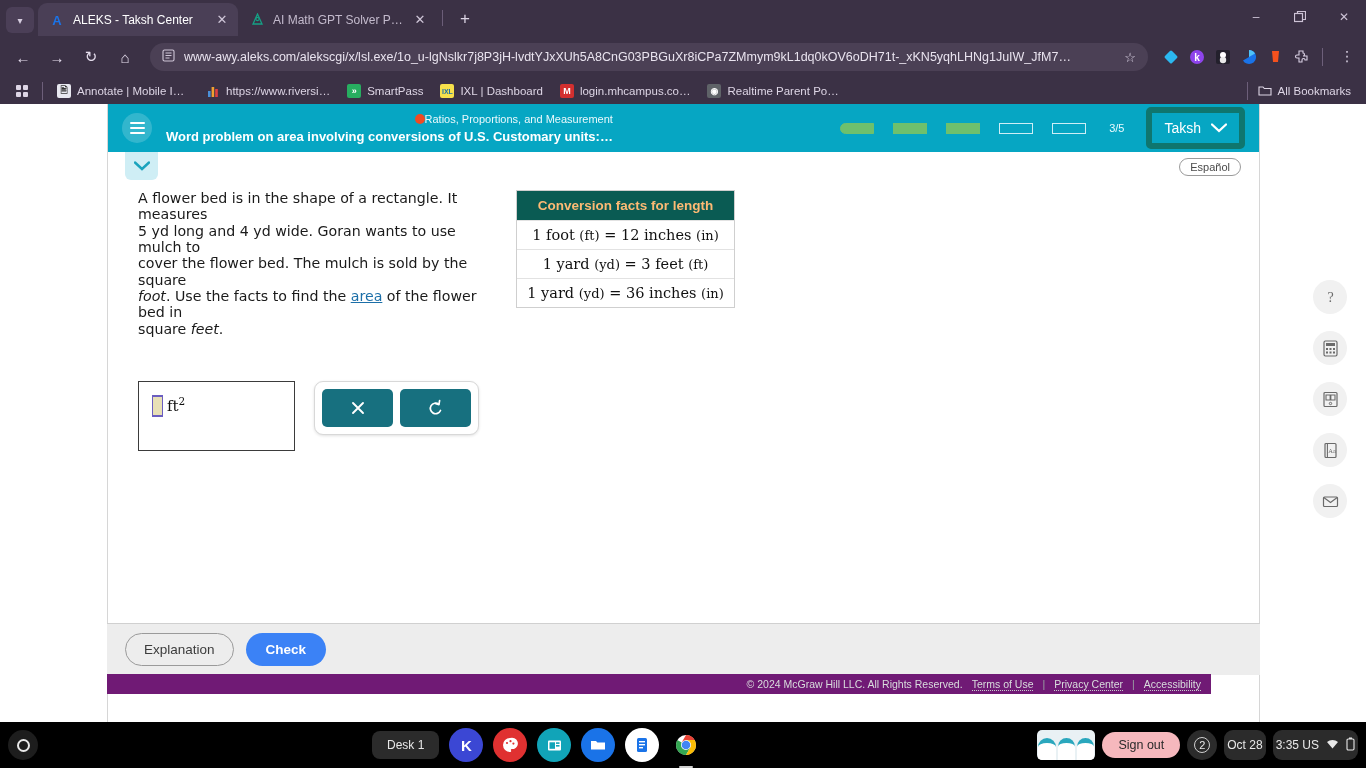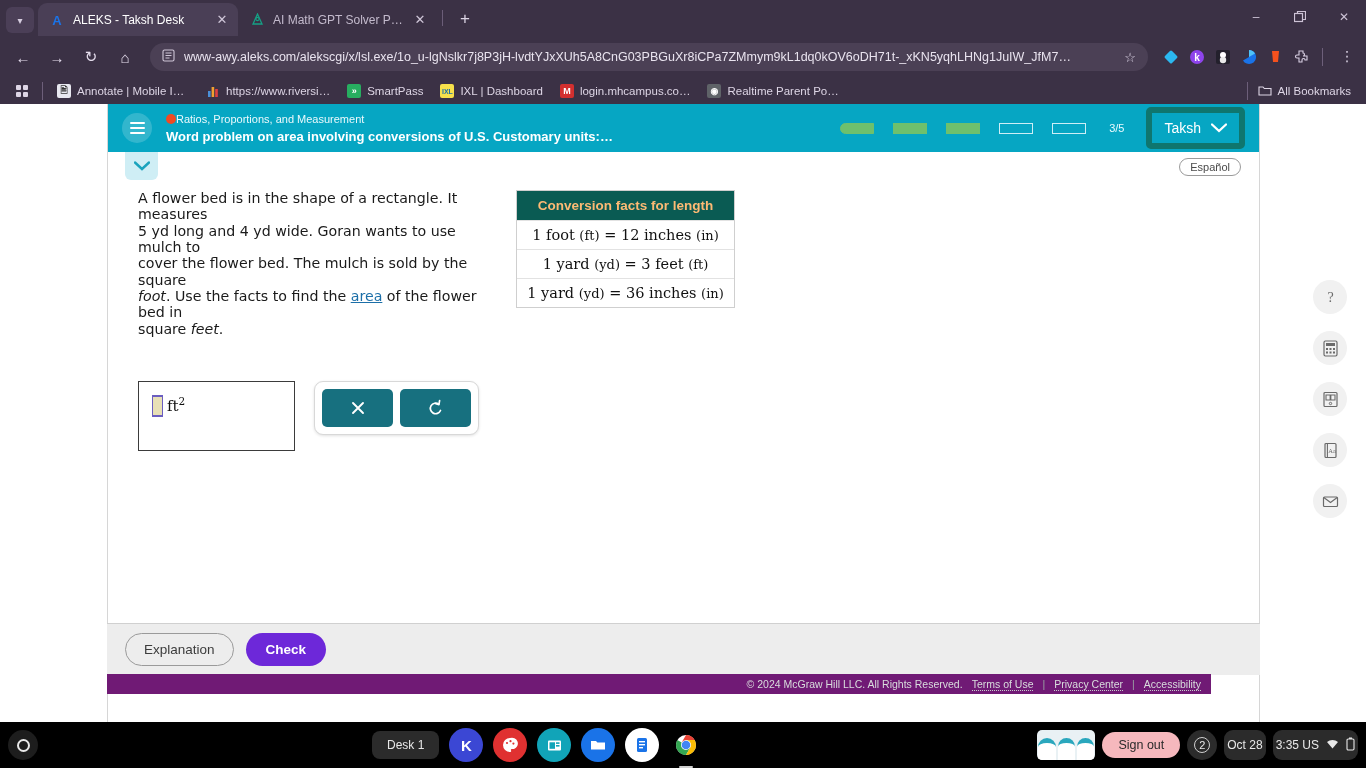--- a/index.html
+++ b/index.html
@@ -67,21 +67,21 @@
                 border-left: 1px solid #d6d6d6; border-right: 1px solid #d6d6d6; }
   .page-side { position: absolute; top: 0; width: 107px; height: 618px; background: #fff; }
   .page-side.left { left: 0; } .page-side.right { right: 0; left: auto; width: 106px; }
 
   
   .aleks-header { height: 48px; background: #06a6c3; display: flex; align-items: center; padding: 0 14px; position: relative; }
   .burger { width: 30px; height: 30px; border-radius: 50%; background: rgba(255,255,255,0.18);
             display: flex; flex-direction: column; justify-content: center; align-items: center; gap: 3px; }
   .burger i { width: 15px; height: 2px; background: #fff; display: block; border-radius: 1px; }
   .hdr-text { margin-left: 14px; }
-  .hdr-topic { font-size: 11px; color: #eaf9fc; display: flex; align-items: center; gap: 0; }
+  .hdr-topic { font-size: 11px; color: #eaf9fc; display: flex; align-items: center; gap: 0; justify-content: flex-end; }
   .dot-red { width: 10px; height: 10px; border-radius: 50%; background: #f04a23; display: inline-block; }
   .hdr-title { font-size: 13px; color: #ffffff; font-weight: bold; margin-top: 4px; }
   .hdr-right { margin-left: auto; display: flex; align-items: center; gap: 22px; }
   .progress { display: flex; align-items: center; gap: 19px; }
   .seg { width: 34px; height: 11px; border: 1px solid #cdeef6; }
   .seg:first-child { border-radius: 6px 0 0 6px; }
   .seg:last-child { border-radius: 0 6px 6px 0; }
   .seg.filled { background: #6ec06d; border-color: #6ec06d; }
   .prog-label { font-size: 11px; color: #e8fbff; margin-left: 4px; }
   .userbtn { border: 6px solid #0f766e; border-radius: 5px; padding: 7px 12px; color: #fff;
@@ -127,21 +127,21 @@
 
   .tool-rail { position: absolute; right: -88px; top: 100px; display: flex; flex-direction: column; gap: 17px; }
   .tool { width: 34px; height: 34px; border-radius: 50%; background: #f1f1f1; display: flex;
           align-items: center; justify-content: center; color: #616161; font-size: 15px; }
 
   .footer-bar { position: absolute; bottom: 47px; left: 107px; width: 1153px; height: 52px;
                 background: #ededed; border-top: 1px solid #d0d0d0; display: flex; align-items: center;
                 padding-left: 18px; gap: 12px; }
   .btn-expl { border: 1px solid #9a9a9a; border-radius: 17px; background: #ededed; color: #3c3c3c;
               font-size: 13.5px; padding: 8px 18px; }
-  .btn-check { border-radius: 17px; background: #6d28d9; color: #fff; font-size: 13.5px;
+  .btn-check { border-radius: 17px; background: #3b82f6; color: #fff; font-size: 13.5px;
                padding: 9px 20px; font-weight: bold; }
 
   .copyright { position: absolute; bottom: 28px; left: 107px; width: 1104px; height: 20px;
                background: #701a75; color: #d9dddd; font-size: 10.5px; display: flex;
                align-items: center; justify-content: flex-end; padding-right: 10px; gap: 9px; }
   .copyright .sep { color: #9aa2a3; }
   .copyright a { color: #d9dddd; text-decoration: none; border-bottom: 1px dotted #c7cccc; }
 
   
   .shelf { position: absolute; bottom: 0; left: 0; width: 1366px; height: 46px; background: #000;
@@ -173,21 +173,21 @@
 
   <div class="tabstrip">
     <div class="tabsearch">▾</div>
 
     <div class="tab active">
       <span class="tab-fav">
         <svg width="14" height="14" viewBox="0 0 14 14">
             <text x="7" y="12" font-size="13" font-weight="bold" fill="#1a73e8" text-anchor="middle" font-family="Liberation Sans">A</text>
           </svg>
       </span>
-      <span class="tab-title">ALEKS - Taksh Desk</span>
+      <span class="tab-title">ALEKS - Taksh Center</span>
       <span class="tab-close">✕</span>
     </div>
 
     <div class="tab inactive">
       <span class="tab-fav">
         <svg width="13" height="13" viewBox="0 0 13 13">
             <path d="M6.5 1 L11 11 L2 11 Z" fill="none" stroke="#16a085" stroke-width="1.3"></path>
             <circle cx="6.5" cy="6" r="1.6" fill="none" stroke="#16a085" stroke-width="1.1"></circle>
           </svg>
       </span>

